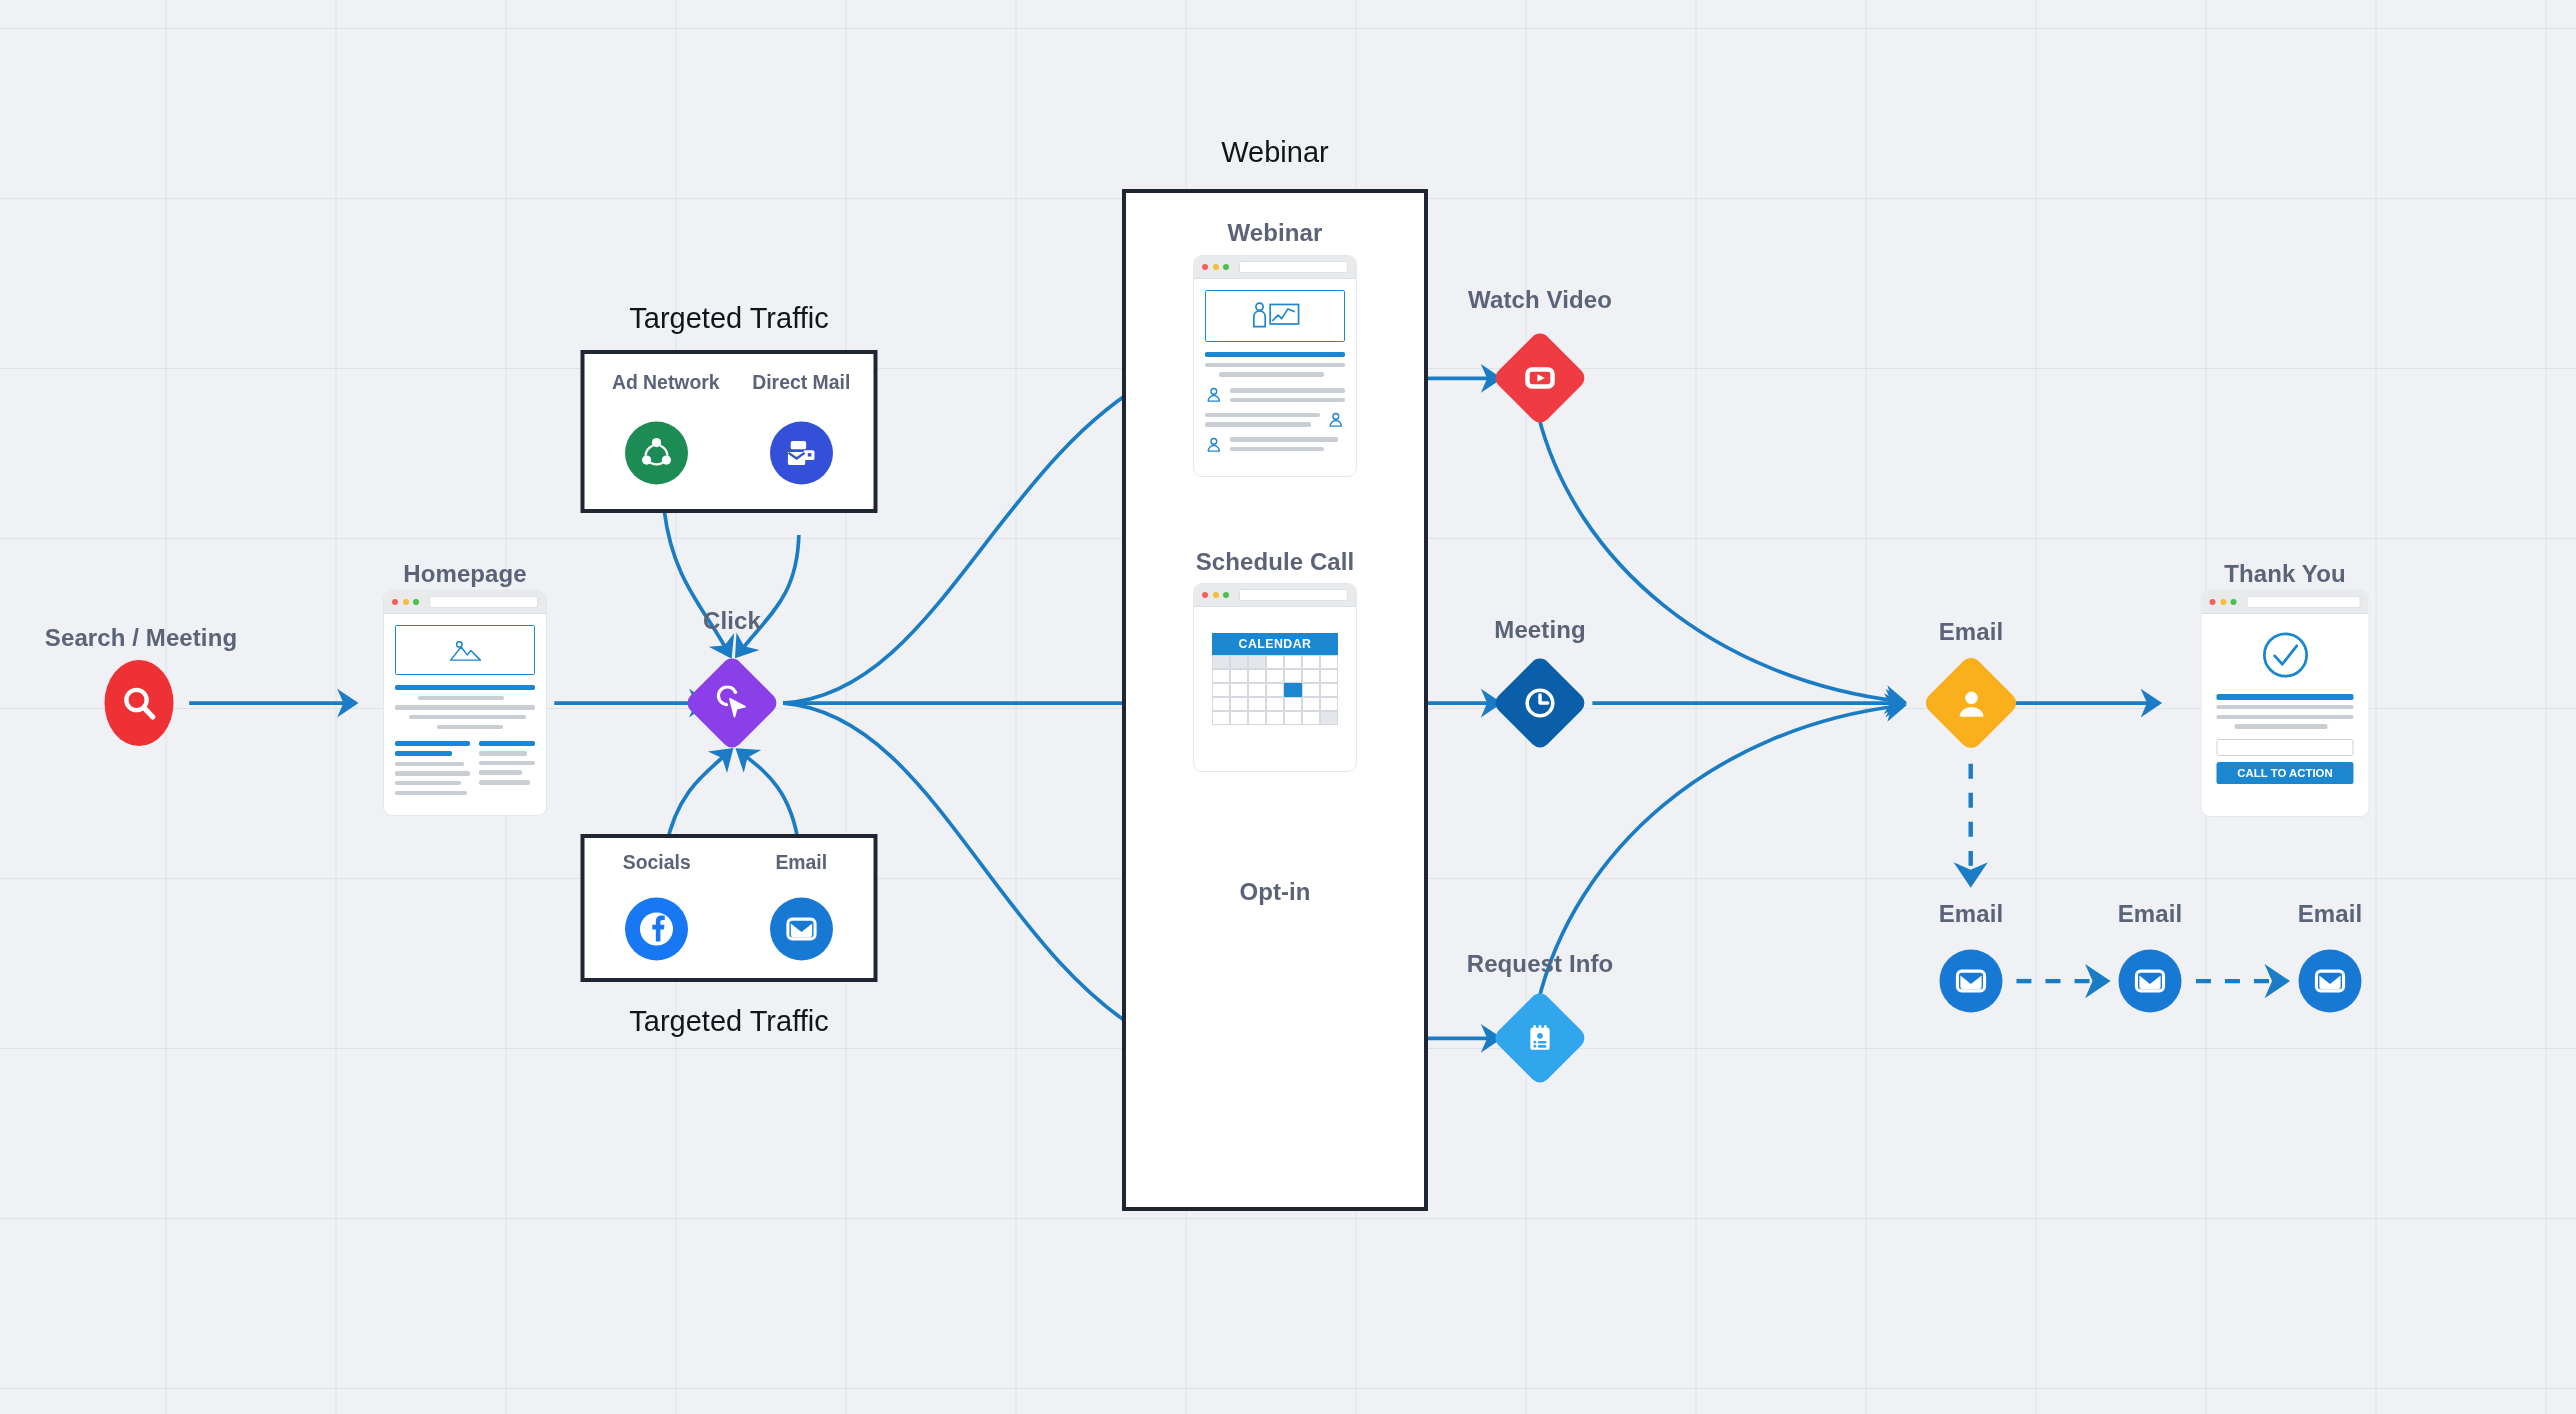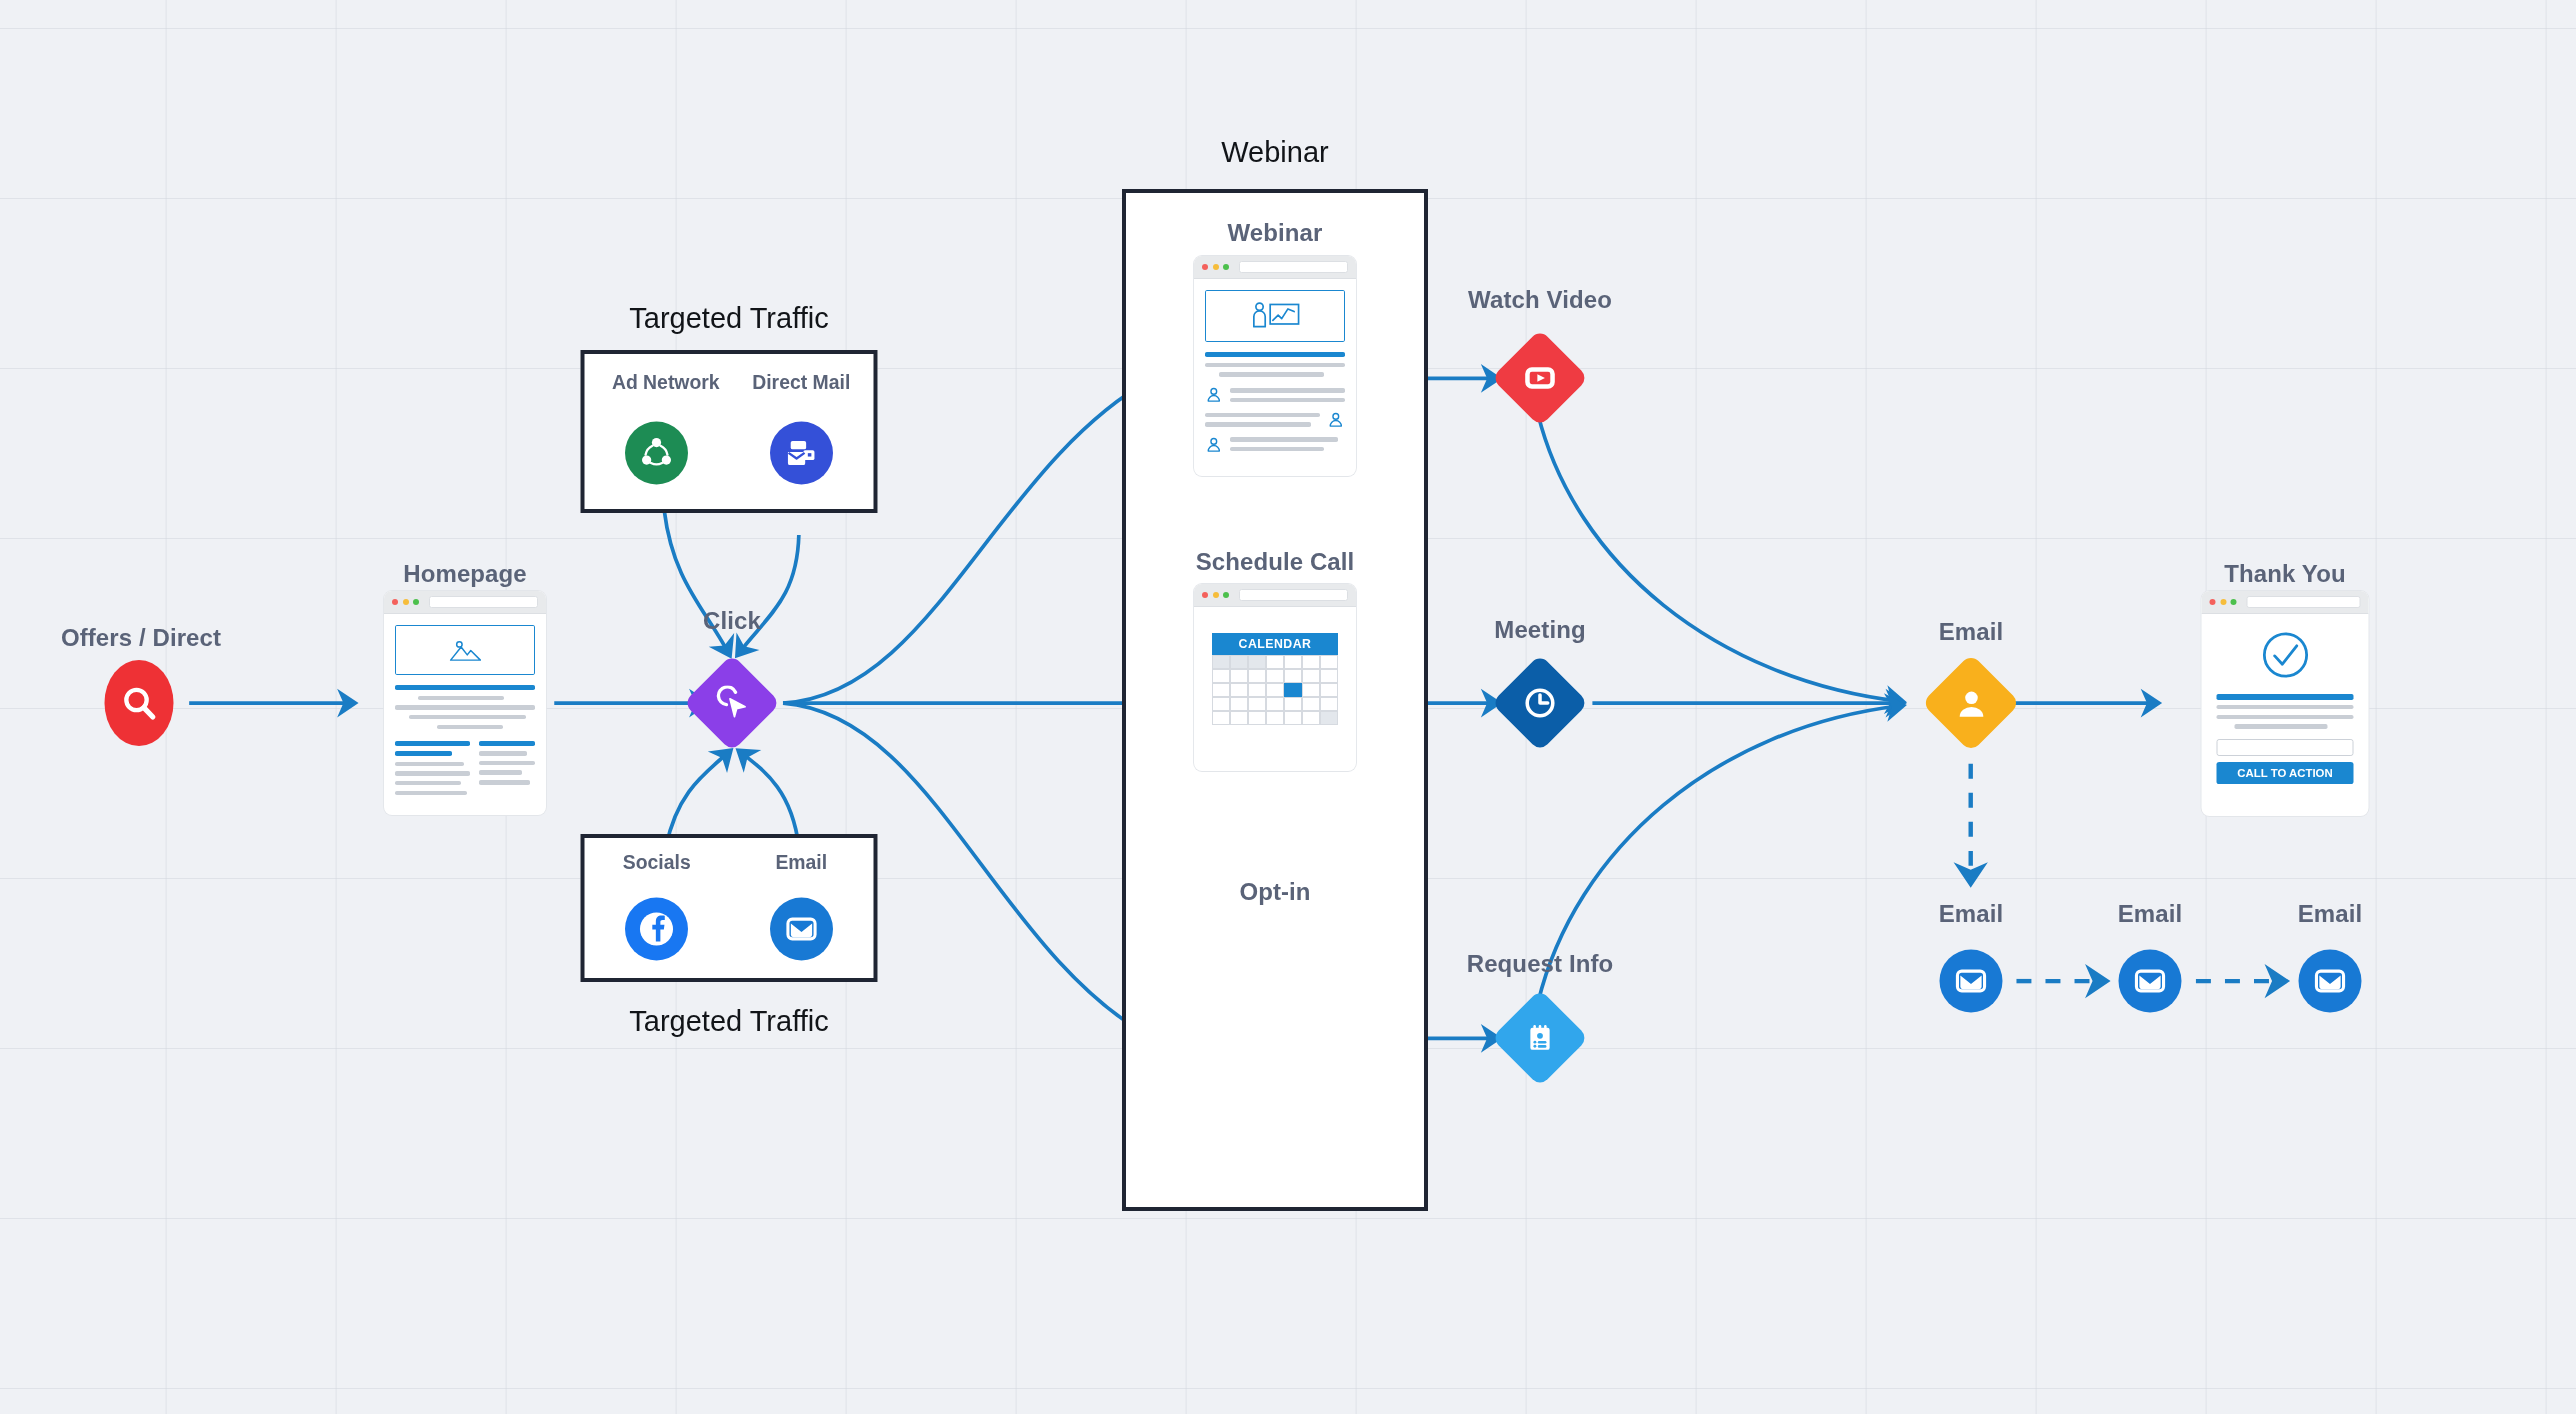--- a/index.html
+++ b/index.html
@@ -146,21 +146,21 @@
     <g fill="none" stroke="#1a7cc4" stroke-width="5" stroke-dasharray="17 16" stroke-linecap="butt">
 
       <path d="M2240,868 L2240,1000" marker-end="url(#ah)"></path>
 
       <path d="M2292,1115 L2390,1115" marker-end="url(#ah)"></path>
 
       <path d="M2496,1115 L2594,1115" marker-end="url(#ah)"></path>
     </g>
   </svg>
 
-  <div class="lbl" style="left:141px; top:624px;">Offers / Direct</div>
+  <div class="lbl" style="left:141px; top:624px;">Search / Meeting</div>
   <div class="circ" style="left:139px; top:703px; width:69px; height:86px; background:#ee3135;">
     <svg width="40" height="40" viewBox="0 0 24 24">
       <circle cx="10.2" cy="10.2" r="6.1" fill="none" stroke="#fff" stroke-width="2.6"></circle>
       <line x1="14.6" y1="14.8" x2="20" y2="20.4" stroke="#fff" stroke-width="3.1" stroke-linecap="round"></line>
     </svg>
   </div>
 
   <div class="lbl" style="left:465px; top:560px;">Homepage</div>
   <div class="bw" style="left:465px; top:591px; width:162px; height:224px;">
     <div class="bw-bar">

